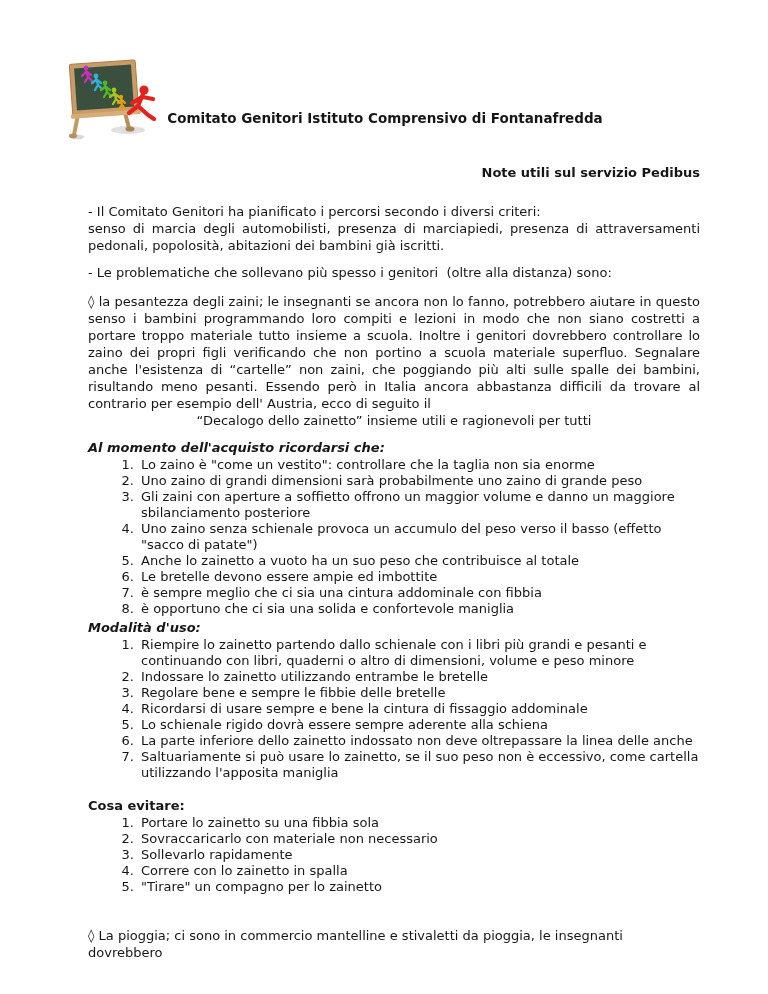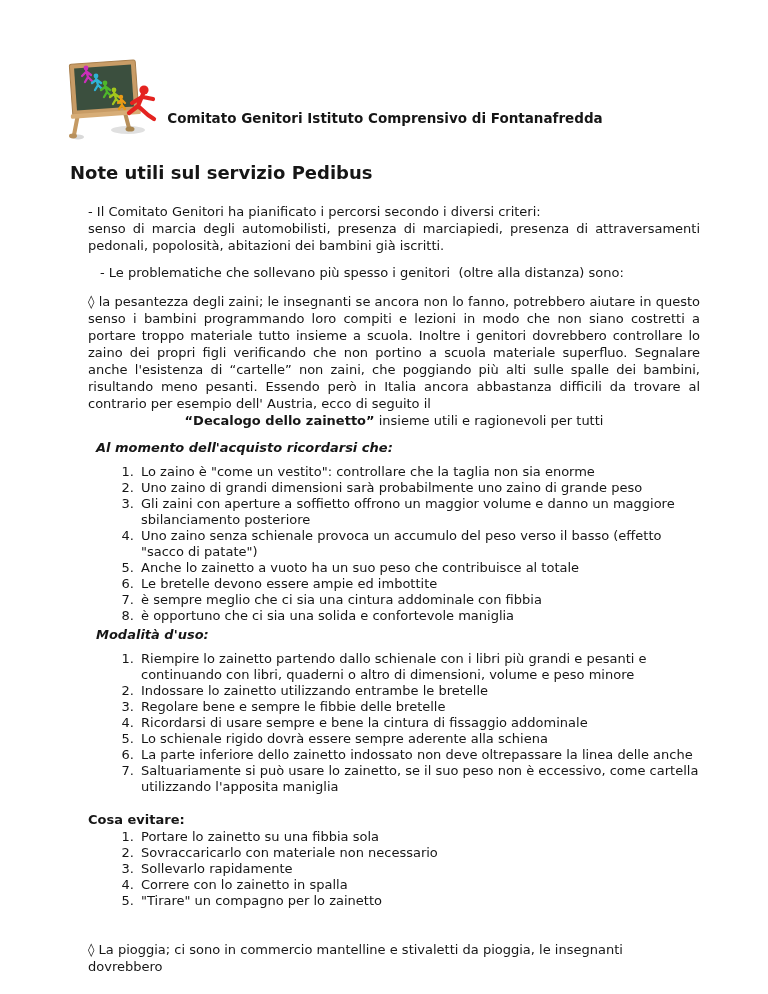--- a/index.html
+++ b/index.html
@@ -13,30 +13,30 @@
     overflow:hidden;
     margin:0 auto;
   }
   .logo{position:absolute;top:57px;left:64px;width:100px;height:88px;}
   .doc-title{
     position:absolute;top:110px;left:70px;right:68px;
     text-align:center;font-weight:bold;font-size:13.5px;
   }
   .doc-subtitle{
     position:absolute;top:164px;left:70px;right:68px;
-    text-align:left;font-weight:bold;font-size:18px;
+    text-align:right;font-weight:bold;font-size:13px;
   }
   .content{position:absolute;top:203px;left:88px;right:68px;}
   .just{text-align:justify;}
   .p-planning{margin:0 0 10px 0;}
-  .p-problems{margin:0 0 12px 12px;}
+  .p-problems{margin:0 0 12px 0;}
   .p-backpack{margin:0;}
   .decalogo{margin:0 0 10px 0;text-align:center;}
-  .decalogo .b{font-weight:bold;}
-  .h-bi{font-weight:bold;font-style:italic;margin:8px;}
+  .decalogo .b{font-weight:normal;}
+  .h-bi{font-weight:bold;font-style:italic;margin:0;}
   .h-b{font-weight:bold;margin:16px 0 0 0;}
   ol{margin:1px 0 0 0;padding:0 0 0 50px;}
   ol li{line-height:16px;padding-left:3px;}
   .sec2{margin-top:2px;}
   .rain{margin-top:32px;}
 </style>
 </head>
 <body>
 
 <div class="page">

